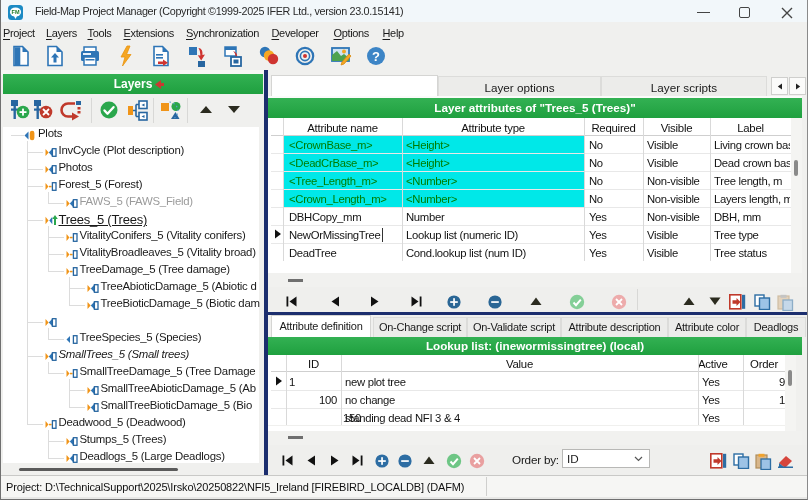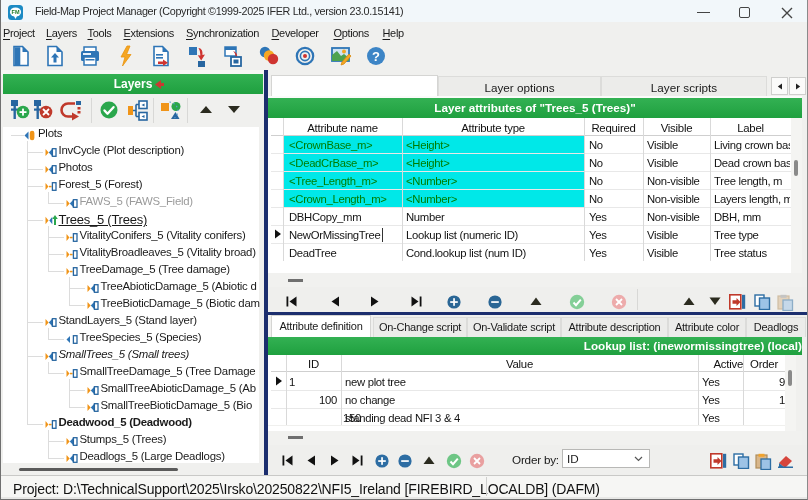--- a/index.html
+++ b/index.html
@@ -242,21 +242,20 @@
       <path d="M0.5,2 l3.2,3.5 -3.2,3.5 z" fill="#f09418"></path>
       <path d="M7,2 l-3.2,3.5 3.2,3.5 z" fill="#2e75b6"></path>
       <rect x="7.4" y="1.7" width="3.6" height="7.6" fill="#fff" stroke="#2766a0" stroke-width="1.3"></rect>
     </svg>
 <div class="t" style="left:99.5px;top:297px;font-size:11.4px;letter-spacing:-0.25px;">TreeBioticDamage_5 (Biotic dam</div>
 <svg class="abs" style="left:44px;top:317px" width="12" height="11" viewBox="0 0 12 11">
       <path d="M0.5,2 l3.2,3.5 -3.2,3.5 z" fill="#f09418"></path>
       <path d="M7,2 l-3.2,3.5 3.2,3.5 z" fill="#2e75b6"></path>
       <rect x="7.4" y="1.7" width="3.6" height="7.6" fill="#fff" stroke="#2766a0" stroke-width="1.3"></rect>
     </svg>
-<div class="t" style="left:57.5px;top:314px;font-size:11.4px;letter-spacing:-0.25px;">StandLayers_5 (Stand layer)</div>
 <svg class="abs" style="left:65px;top:334px" width="12" height="11" viewBox="0 0 12 11">
       <path d="M0.5,5.5 L4,2 v7 z" fill="#2e75b6"></path>
       <rect x="7.4" y="1.7" width="3.6" height="7.6" fill="#fff" stroke="#2766a0" stroke-width="1.3"></rect>
     </svg>
 <div class="t" style="left:78.5px;top:331px;font-size:11.4px;letter-spacing:-0.25px;">TreeSpecies_5 (Species)</div>
 <svg class="abs" style="left:44px;top:351px" width="12" height="11" viewBox="0 0 12 11">
       <path d="M0.5,2 l3.2,3.5 -3.2,3.5 z" fill="#f09418"></path>
       <path d="M7,2 l-3.2,3.5 3.2,3.5 z" fill="#2e75b6"></path>
       <rect x="7.4" y="1.7" width="3.6" height="7.6" fill="#fff" stroke="#2766a0" stroke-width="1.3"></rect>
     </svg>
@@ -277,21 +276,21 @@
       <path d="M0.5,2 l3.2,3.5 -3.2,3.5 z" fill="#f09418"></path>
       <path d="M7,2 l-3.2,3.5 3.2,3.5 z" fill="#2e75b6"></path>
       <rect x="7.4" y="1.7" width="3.6" height="7.6" fill="#fff" stroke="#2766a0" stroke-width="1.3"></rect>
     </svg>
 <div class="t" style="left:99.5px;top:399px;font-size:11.4px;letter-spacing:-0.25px;">SmallTreeBioticDamage_5 (Bio</div>
 <svg class="abs" style="left:44px;top:419px" width="12" height="11" viewBox="0 0 12 11">
       <path d="M0.5,2 l3,3.5 -3,3.5 z" fill="#f09418"></path>
       <rect x="4" y="4.8" width="2.6" height="1.5" fill="#f09418"></rect>
       <rect x="7.4" y="1.7" width="3.6" height="7.6" fill="#fff" stroke="#2766a0" stroke-width="1.3"></rect>
     </svg>
-<div class="t" style="left:57.5px;top:416px;font-size:11.4px;letter-spacing:-0.25px;font-weight:bold;">Deadwood_5 (Deadwood)</div>
+<div class="t" style="left:57.5px;top:416px;font-size:11.4px;letter-spacing:-0.25px;">Deadwood_5 (Deadwood)</div>
 <svg class="abs" style="left:65px;top:436px" width="12" height="11" viewBox="0 0 12 11">
       <path d="M0.5,2 l3.2,3.5 -3.2,3.5 z" fill="#f09418"></path>
       <path d="M7,2 l-3.2,3.5 3.2,3.5 z" fill="#2e75b6"></path>
       <rect x="7.4" y="1.7" width="3.6" height="7.6" fill="#fff" stroke="#2766a0" stroke-width="1.3"></rect>
     </svg>
 <div class="t" style="left:78.5px;top:433px;font-size:11.4px;letter-spacing:-0.25px;">Stumps_5 (Trees)</div>
 <svg class="abs" style="left:65px;top:453px" width="12" height="11" viewBox="0 0 12 11">
       <path d="M0.5,2 l3.2,3.5 -3.2,3.5 z" fill="#f09418"></path>
       <path d="M7,2 l-3.2,3.5 3.2,3.5 z" fill="#2e75b6"></path>
       <rect x="7.4" y="1.7" width="3.6" height="7.6" fill="#fff" stroke="#2766a0" stroke-width="1.3"></rect>
@@ -453,27 +452,27 @@
 <div class="t" style="left:372px;top:321px;width:94px;text-align:center;font-size:11px;letter-spacing:-0.25px;">On-Change script</div>
 <div class="abs" style="left:466px;top:317px;width:94px;height:20px;background:#ececea;border:1px solid #dcdcda;border-bottom:0;"></div>
 <div class="t" style="left:466px;top:321px;width:94px;text-align:center;font-size:11px;letter-spacing:-0.25px;">On-Validate script</div>
 <div class="abs" style="left:560px;top:317px;width:107px;height:20px;background:#ececea;border:1px solid #dcdcda;border-bottom:0;"></div>
 <div class="t" style="left:560px;top:321px;width:107px;text-align:center;font-size:11px;letter-spacing:-0.25px;">Attribute description</div>
 <div class="abs" style="left:667px;top:317px;width:78px;height:20px;background:#ececea;border:1px solid #dcdcda;border-bottom:0;"></div>
 <div class="t" style="left:667px;top:321px;width:78px;text-align:center;font-size:11px;letter-spacing:-0.25px;">Attribute color</div>
 <div class="abs" style="left:745px;top:317px;width:60px;height:20px;background:#ececea;border:1px solid #dcdcda;border-bottom:0;"></div>
 <div class="t" style="left:745px;top:321px;width:60px;text-align:center;font-size:11px;letter-spacing:-0.25px;">Deadlogs</div>
 <div class="abs" style="left:267px;top:337px;width:534px;height:18px;background:linear-gradient(#33b153,#1fa03f);"></div>
-<div class="t" style="left:267px;top:339px;width:534px;text-align:right;font-size:11.7px;font-weight:bold;color:#fff;">Lookup list: (inewormissingtree) (local)</div>
+<div class="t" style="left:267px;top:339px;width:534px;text-align:center;font-size:11.7px;font-weight:bold;color:#fff;">Lookup list: (inewormissingtree) (local)</div>
 <div class="abs" style="left:267px;top:355px;width:517px;height:70px;background:#fff;"></div>
 <div class="abs" style="left:784px;top:355px;width:11px;height:76px;background:#f4f4f2;"></div>
 <div class="abs" style="left:787px;top:370px;width:4px;height:16px;background:#8a8a8a;border-radius:2px;"></div>
 <div class="t" style="left:285px;top:358px;width:55px;text-align:center;font-size:11.4px;letter-spacing:-0.25px;color:#111;">ID</div>
 <div class="t" style="left:340px;top:358px;width:357px;text-align:center;font-size:11.4px;letter-spacing:-0.25px;color:#111;">Value</div>
-<div class="t" style="left:697px;top:358px;width:45px;text-align:right;font-size:11.4px;letter-spacing:-0.25px;color:#111;">Active</div>
+<div class="t" style="left:697px;top:358px;width:45px;text-align:left;font-size:11.4px;letter-spacing:-0.25px;color:#111;">Active</div>
 <div class="t" style="left:742px;top:358px;width:42px;text-align:center;font-size:11.4px;letter-spacing:-0.25px;color:#111;">Order</div>
 <div class="abs" style="left:270px;top:371px;width:514px;height:1px;background:#cfcfcf;"></div>
 <div class="t" style="left:288px;top:376px;font-size:11.3px;letter-spacing:-0.3px;color:#141414;">1</div>
 <div class="t" style="left:344px;top:376px;font-size:11.3px;letter-spacing:-0.3px;color:#141414;">new plot tree</div>
 <div class="t" style="left:701px;top:376px;font-size:11.3px;letter-spacing:-0.3px;color:#141414;">Yes</div>
 <div class="abs" style="left:778px;top:376px;width:6px;height:15px;overflow:hidden;font-size:11.3px;letter-spacing:-0.3px;color:#141414;">9</div>
 <div class="abs" style="left:270px;top:390px;width:514px;height:1px;background:#e8e8e8;"></div>
 <div class="t" style="left:285px;top:394px;width:51px;text-align:right;font-size:11.3px;letter-spacing:-0.3px;color:#141414;">100</div>
 <div class="t" style="left:344px;top:394px;font-size:11.3px;letter-spacing:-0.3px;color:#141414;">no change</div>
 <div class="t" style="left:701px;top:394px;font-size:11.3px;letter-spacing:-0.3px;color:#141414;">Yes</div>
@@ -548,15 +547,15 @@
       <rect x="3.5" y="0.8" width="6" height="3" fill="#f0a32e"></rect>
       <rect x="6" y="6" width="9.5" height="10.5" fill="#9dc3e6" stroke="#2d6da3" stroke-width="1.3"></rect>
     </svg>
 <svg class="abs" style="left:776px;top:454px" width="18" height="14" viewBox="0 0 18 14">
       <path d="M2,9 L9,2 l6,5 -7,7 z" fill="#d6453c"></path>
       <path d="M2,9 l6,5 h-6 z" fill="#2d6da3"></path>
       <rect x="1" y="12.5" width="15" height="1.5" fill="#2d6da3"></rect>
     </svg>
 <div class="abs" style="left:0;top:475px;width:808px;height:1px;background:#c9c9c7;"></div>
 <div class="abs" style="left:0;top:476px;width:808px;height:21px;background:#f6f6f4;"></div>
-<div class="t" style="left:12px;top:481px;font-size:14px;letter-spacing:-0.15px;color:#111;">Project: D:\TechnicalSupport\2025\Irsko\20250822\NFI5_Ireland [FIREBIRD_LOCALDB] (DAFM)</div>
+<div class="t" style="left:5px;top:481px;font-size:11px;letter-spacing:-0.15px;color:#111;">Project: D:\TechnicalSupport\2025\Irsko\20250822\NFI5_Ireland [FIREBIRD_LOCALDB] (DAFM)</div>
 <div class="abs" style="left:485px;top:477px;width:1px;height:19px;background:#cfcfcd;"></div>
 <div class="abs" style="left:0;top:497px;width:808px;height:3px;background:#e8e8e6;"></div>
 </div>
 </body></html>

